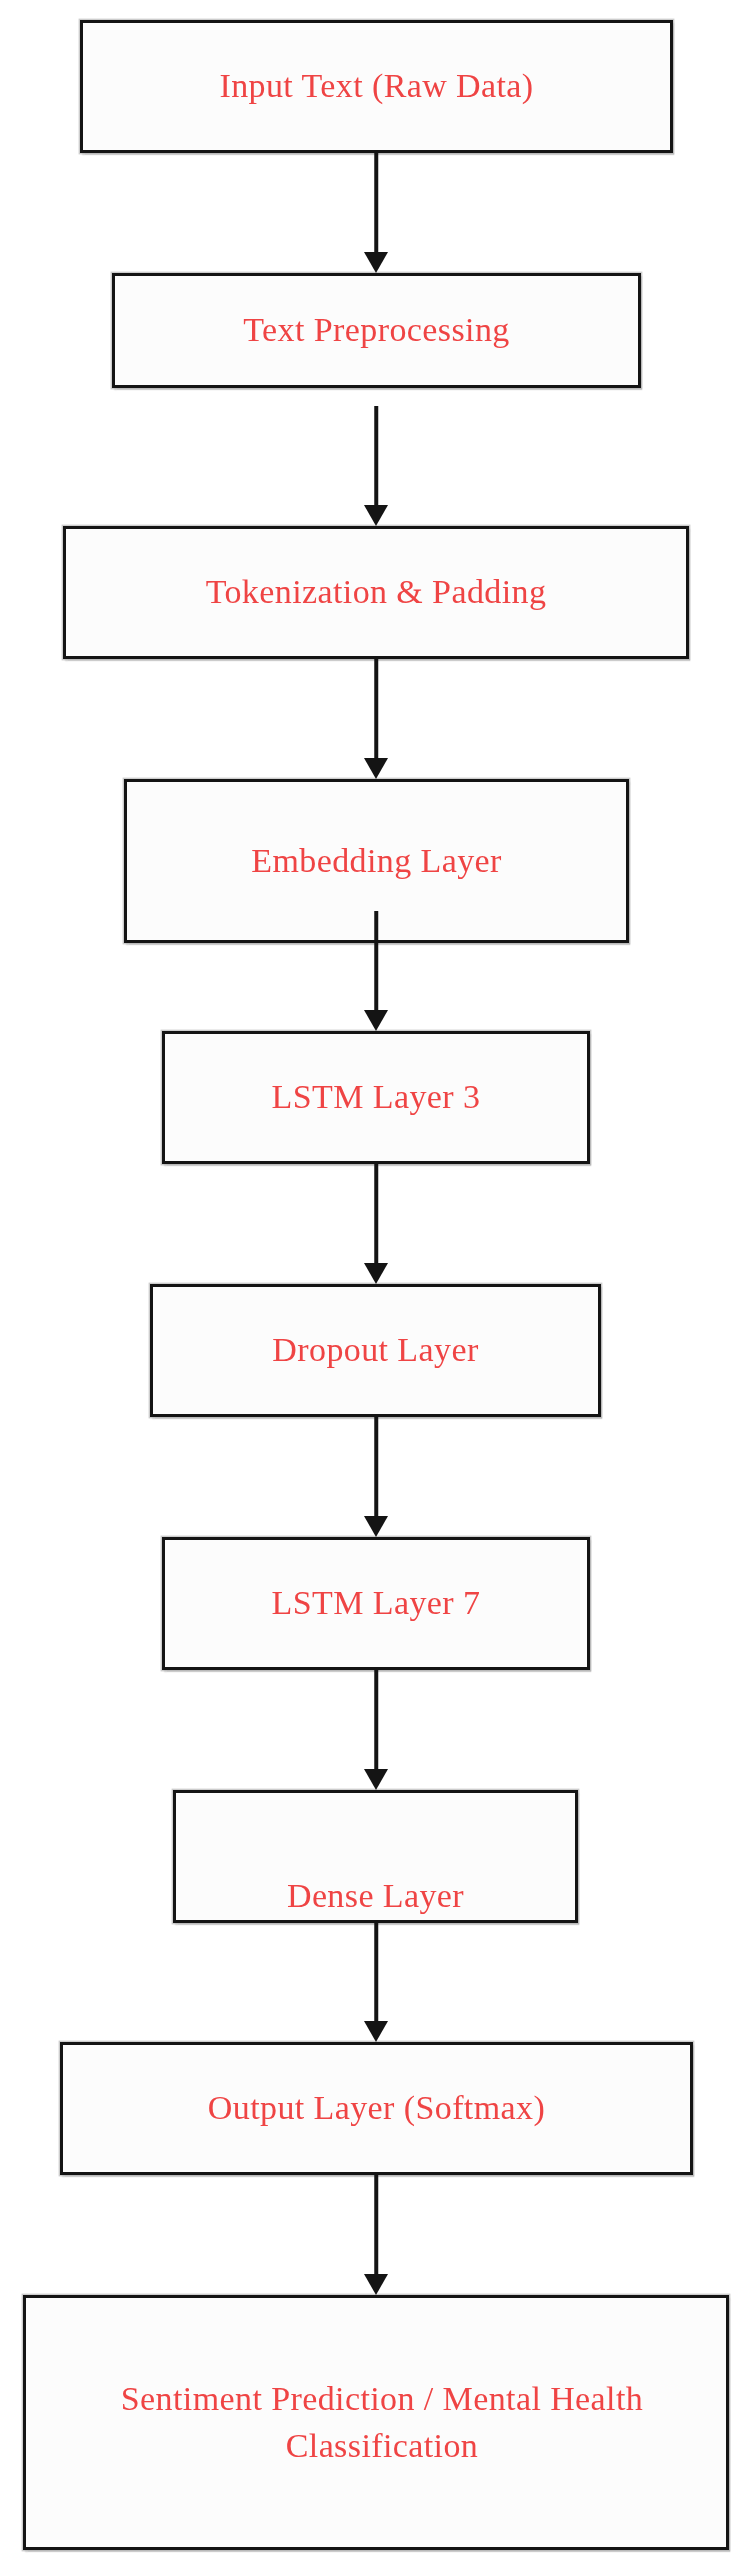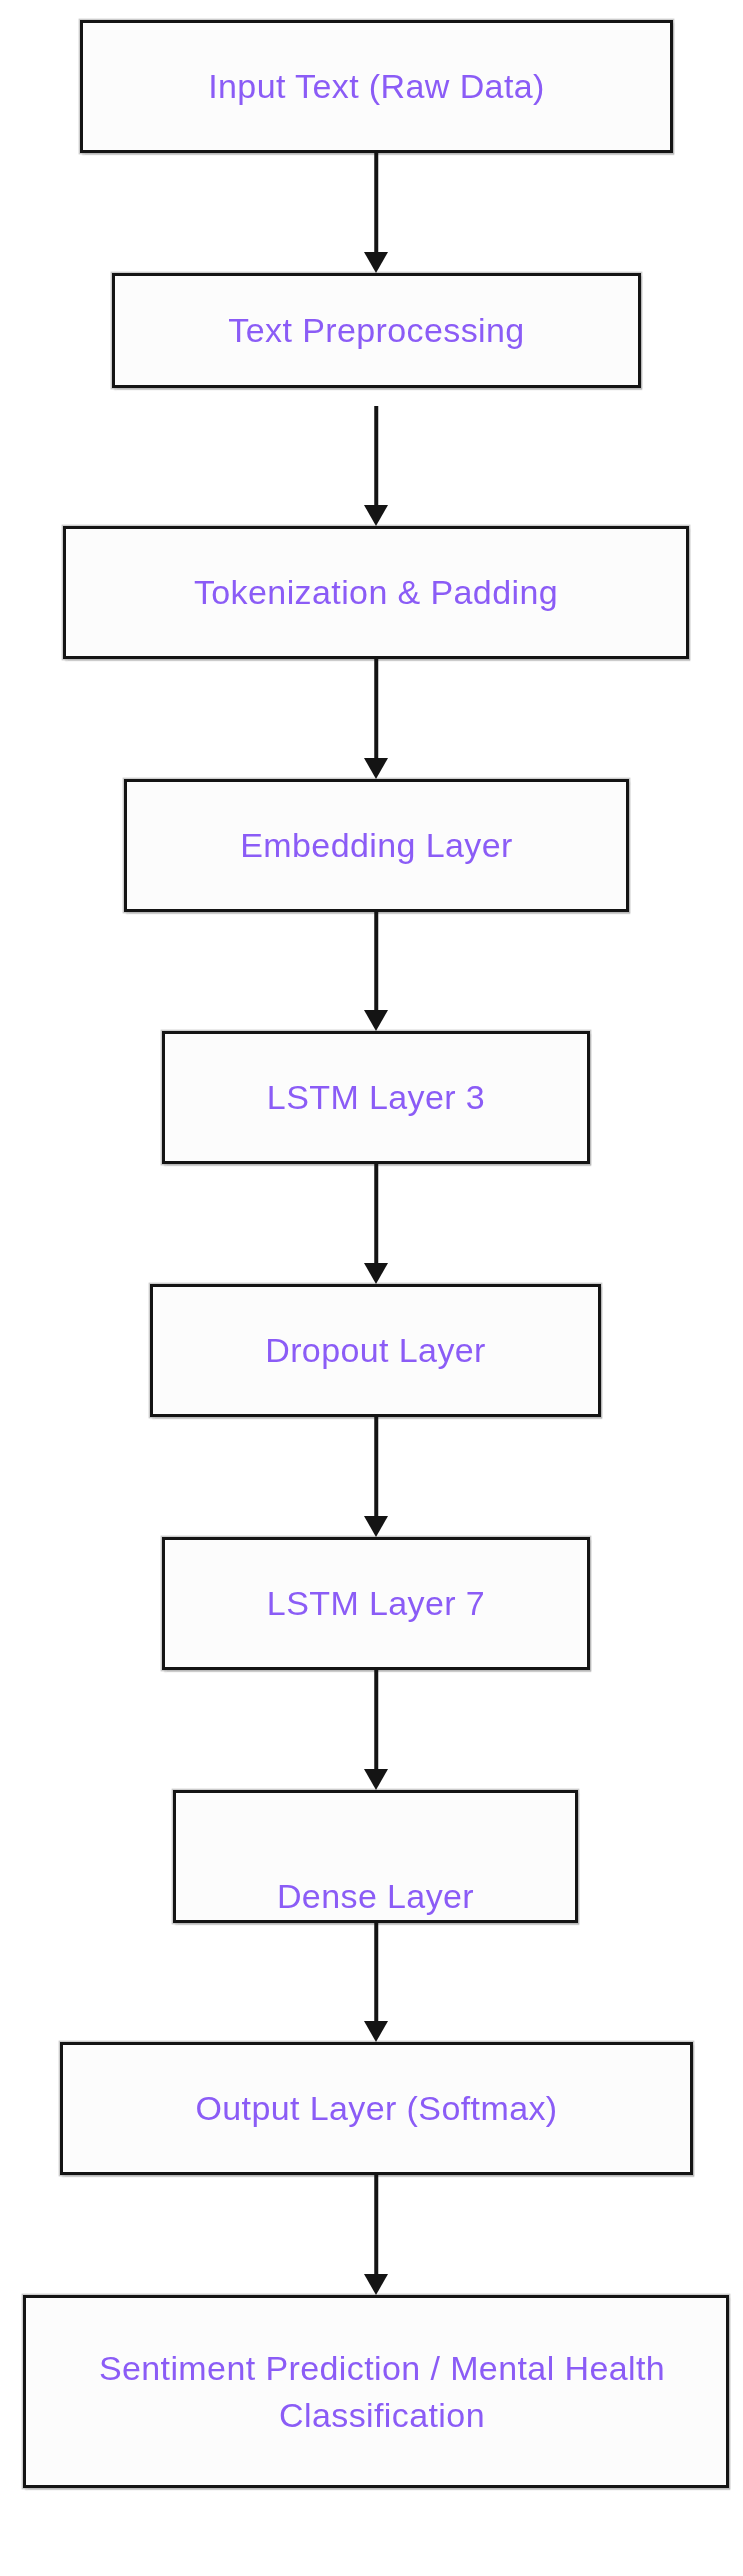--- a/index.html
+++ b/index.html
@@ -21,26 +21,27 @@
     background: #fcfcfc;
     border: 3.5px solid #141414;
     box-shadow: 0 0 0 1.4px rgba(145,145,145,0.45), 2.1px 2.8px 1.4px rgba(150,150,150,0.35);
     display: flex;
     align-items: center;
     justify-content: center;
     text-align: center;
   }
   .label {
     display: block;
-    color: #8b5cf6;
+    color: #ef4444;
     font-size: 34px;
     line-height: 1.38;
     white-space: pre-line;
     letter-spacing: 0.4px;
     padding: 0 14px;
+    font-family: Liberation Serif, serif;
   }
   .arrow {
     position: absolute;
     left: 364px;           
     width: 24px;
   }
   .arrow::before {         
     content: "";
     position: absolute;
     left: 50%;
@@ -73,21 +74,21 @@
   </div>
 
   <div class="node" style="left:112px; top:273px; width:529px; height:115px;">
     <span class="label">Text Preprocessing</span>
   </div>
 
   <div class="node" style="left:63px; top:526px; width:626px; height:133px;">
     <span class="label">Tokenization &amp; Padding</span>
   </div>
 
-  <div class="node" style="left:124px; top:779px; width:505px; height:133px;">
+  <div class="node" style="left:124px; top:779px; width:505px; height:164px;">
     <span class="label">Embedding Layer</span>
   </div>
 
   <div class="node" style="left:162px; top:1031px; width:428px; height:133px;">
     <span class="label">LSTM Layer 3</span>
   </div>
 
   <div class="node" style="left:150px; top:1284px; width:451px; height:133px;align-items:center;">
     <span class="label">Dropout Layer</span>
   </div>
@@ -97,21 +98,21 @@
   </div>
 
   <div class="node" style="left:173px; top:1790px; width:405px; height:133px;align-items:flex-end;">
     <span class="label">Dense Layer</span>
   </div>
 
   <div class="node" style="left:60px; top:2042px; width:633px; height:133px;">
     <span class="label">Output Layer (Softmax)</span>
   </div>
 
-  <div class="node" style="left:23px; top:2295px; width:706px; height:193px;padding-left:12px;">
+  <div class="node" style="left:23px; top:2295px; width:706px; height:255px;padding-left:12px;">
     <span class="label">Sentiment Prediction / Mental Health
 Classification</span>
   </div>
 
   <div class="arrow" style="top:153px;  height:120px;"></div>
   <div class="arrow" style="top:406px;  height:120px;"></div>
   <div class="arrow" style="top:659px;  height:120px;"></div>
   <div class="arrow" style="top:911px; height:120px;"></div>
   <div class="arrow" style="top:1164px; height:120px;"></div>
   <div class="arrow" style="top:1417px; height:120px;"></div>

